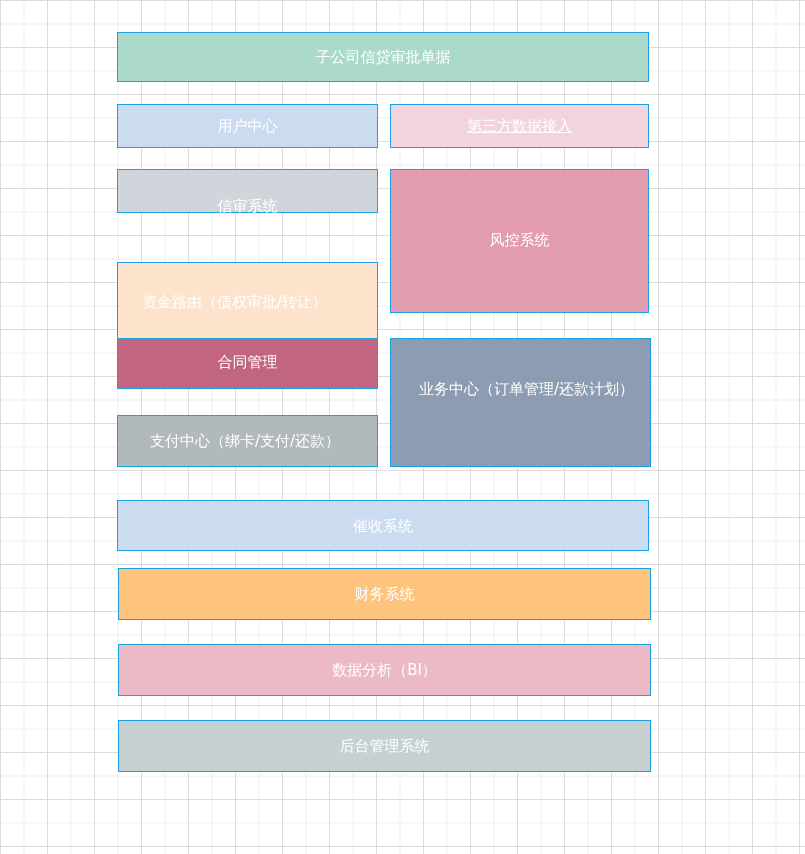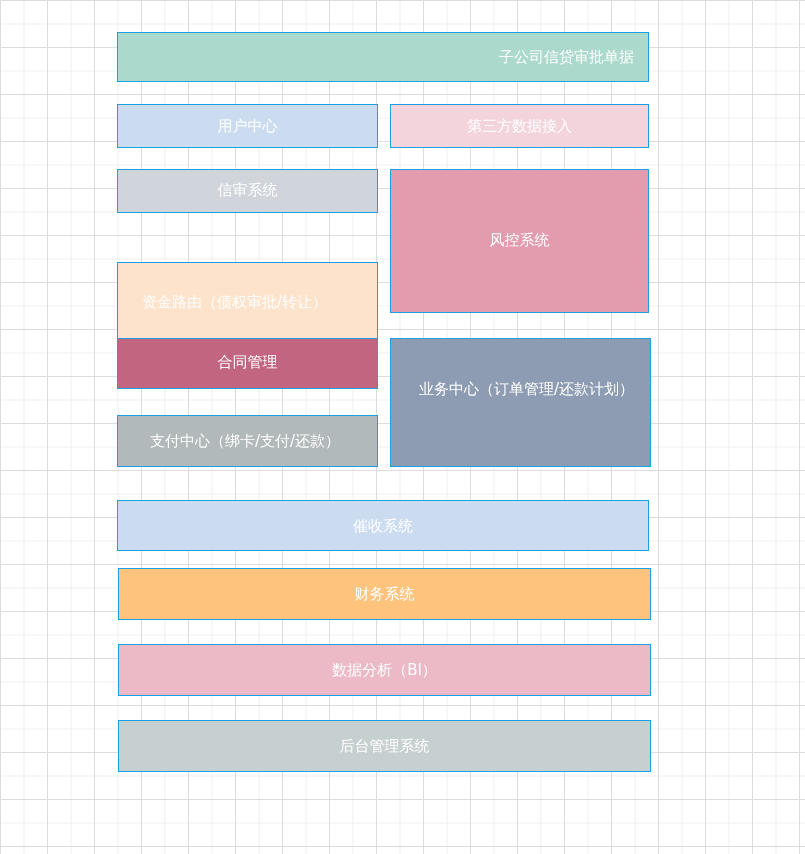--- a/index.html
+++ b/index.html
@@ -48,33 +48,33 @@
       color: #1f5a8a;
       font-size: 15px;
       line-height: 24px;
     }
   </style>
 </head>
 <body>
 
 <div class="canvas">
 
-  <div class="box" style="left:117px; top:32px; width:532px; height:50px; background:#abd9cb;justify-content:flex-end;">
+  <div class="box" style="left:117px; top:32px; width:532px; height:50px; background:#abd9cb;">
     <span>子公司信贷审批单据</span>
   </div>
 
   <div class="box" style="left:117px; top:104px; width:261px; height:44px; background:#cbdcf1;">
     <span>用户中心</span>
   </div>
 
-  <div class="box" style="left:390px; top:104px; width:259px; height:44px; background:#f3d4dd;">
+  <div class="box" style="left:390px; top:104px; width:259px; height:44px; background:#f3d4dd;text-decoration:underline;">
     <span>第三方数据接入</span>
   </div>
 
-  <div class="box" style="left:117px; top:169px; width:261px; height:44px; background:#d0d5dc; align-items:flex-start; padding-top:8px;">
+  <div class="box" style="left:117px; top:169px; width:261px; height:44px; background:#d0d5dc; align-items:flex-start; padding-top:24px;">
     <span>信审系统</span>
   </div>
 
   <div class="box" style="left:117px; top:234px; width:261px; height:79px; background:#fde3cb; justify-content:flex-start; padding-left:24px;margin-top:28px;">
     <span>资金路由（债权审批/转让）</span>
   </div>
 
   <div class="box" style="left:390px; top:169px; width:259px; height:144px; background:#e39bae; align-items:flex-start; padding-top:58px;">
     <span>风控系统</span>
   </div>

